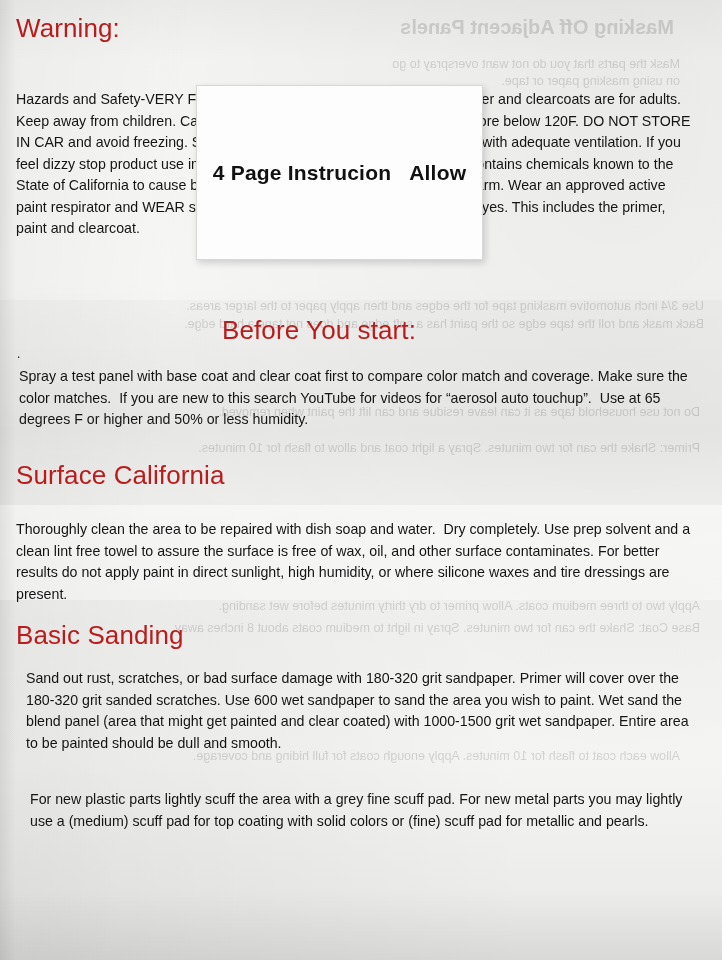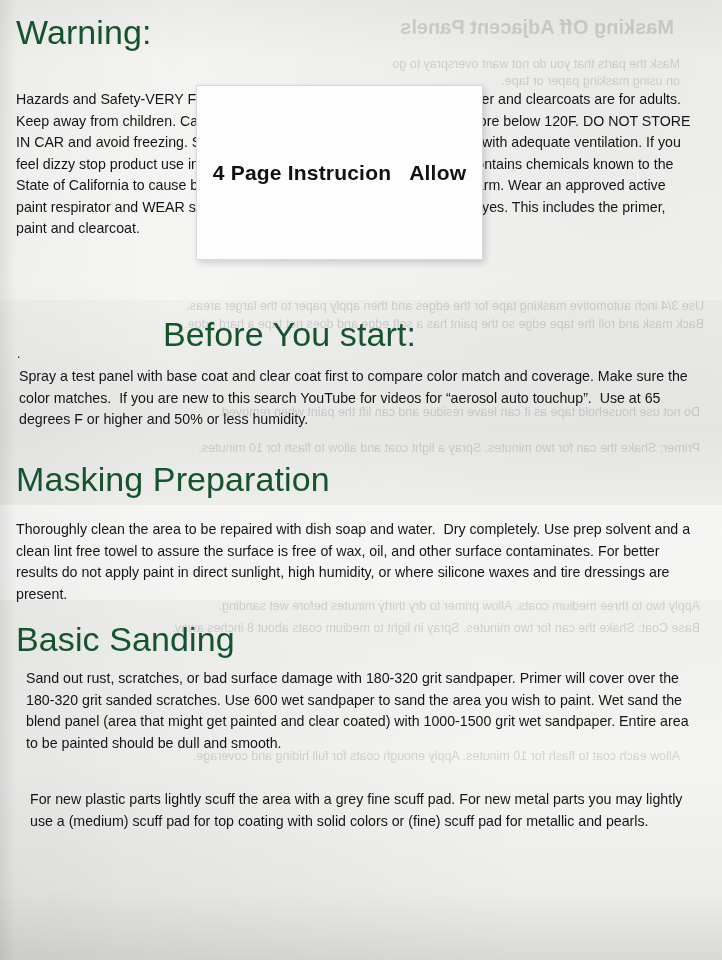--- a/index.html
+++ b/index.html
@@ -64,23 +64,23 @@
 
   .content {
     position: absolute;
     inset: 0;
   }
 
   h2.section {
     position: absolute;
     margin: 0;
     font-weight: 400;
-    font-size: 34px;
+    font-size: 26px;
     letter-spacing: 0.1px;
-    color: #14532d;
+    color: #b91c1c;
   }
 
   p.body {
     position: absolute;
     margin: 0;
     font-size: 14.2px;
     line-height: 21.5px;
     color: #151515;
     white-space: pre-wrap;
   }
@@ -150,21 +150,21 @@
 
 <div class="content">
 
   <h2 class="section" style="left:16px; top:13px; width:400px;">Warning:</h2>
   <p class="body" style="left:16px; top:89px; width:682px;">Hazards and Safety-VERY FLAMMABLE. All touch-up paint including primer and clearcoats are for adults. Keep away from children. Call a physician IMMEDIATELY if swallowed. Store below 120F. DO NOT STORE IN CAR and avoid freezing. See local regulations for proper disposal. Use with adequate ventilation. If you feel dizzy stop product use immediately and call physician. This product contains chemicals known to the State of California to cause birth defects, cancer and other reproductive harm. Wear an approved active paint respirator and WEAR safety goggles when spraying to protect your eyes. This includes the primer, paint and clearcoat.</p>
 
   <h2 class="section" style="left:16px; top:315px; width:400px;text-align:right;">Before You start:</h2>
   <p class="body" style="left:17px; top:348px; width:300px; font-size:12px; line-height:12px;">.</p>
   <p class="body" style="left:19px; top:366px; width:678px;">Spray a test panel with base coat and clear coat first to compare color match and coverage. Make sure the color matches.  If you are new to this search YouTube for videos for “aerosol auto touchup”.  Use at 65 degrees F or higher and 50% or less humidity.</p>
 
-  <h2 class="section" style="left:16px; top:460px; width:420px;">Masking Preparation</h2>
+  <h2 class="section" style="left:16px; top:460px; width:420px;">Surface California</h2>
   <p class="body" style="left:16px; top:519px; width:684px;">Thoroughly clean the area to be repaired with dish soap and water.  Dry completely. Use prep solvent and a clean lint free towel to assure the surface is free of wax, oil, and other surface contaminates. For better results do not apply paint in direct sunlight, high humidity, or where silicone waxes and tire dressings are present.</p>
 
   <h2 class="section" style="left:16px; top:620px; width:400px;">Basic Sanding</h2>
   <p class="body" style="left:26px; top:668px; width:672px;">Sand out rust, scratches, or bad surface damage with 180-320 grit sandpaper. Primer will cover over the 180-320 grit sanded scratches. Use 600 wet sandpaper to sand the area you wish to paint. Wet sand the blend panel (area that might get painted and clear coated) with 1000-1500 grit wet sandpaper. Entire area to be painted should be dull and smooth.</p>
   <p class="body" style="left:30px; top:771px; width:666px;margin-top:18px;">For new plastic parts lightly scuff the area with a grey fine scuff pad. For new metal parts you may lightly use a (medium) scuff pad for top coating with solid colors or (fine) scuff pad for metallic and pearls.</p>
 
 </div>
 
 <div class="overlay-card">
   <div class="line">4 Page Instrucion</div>

